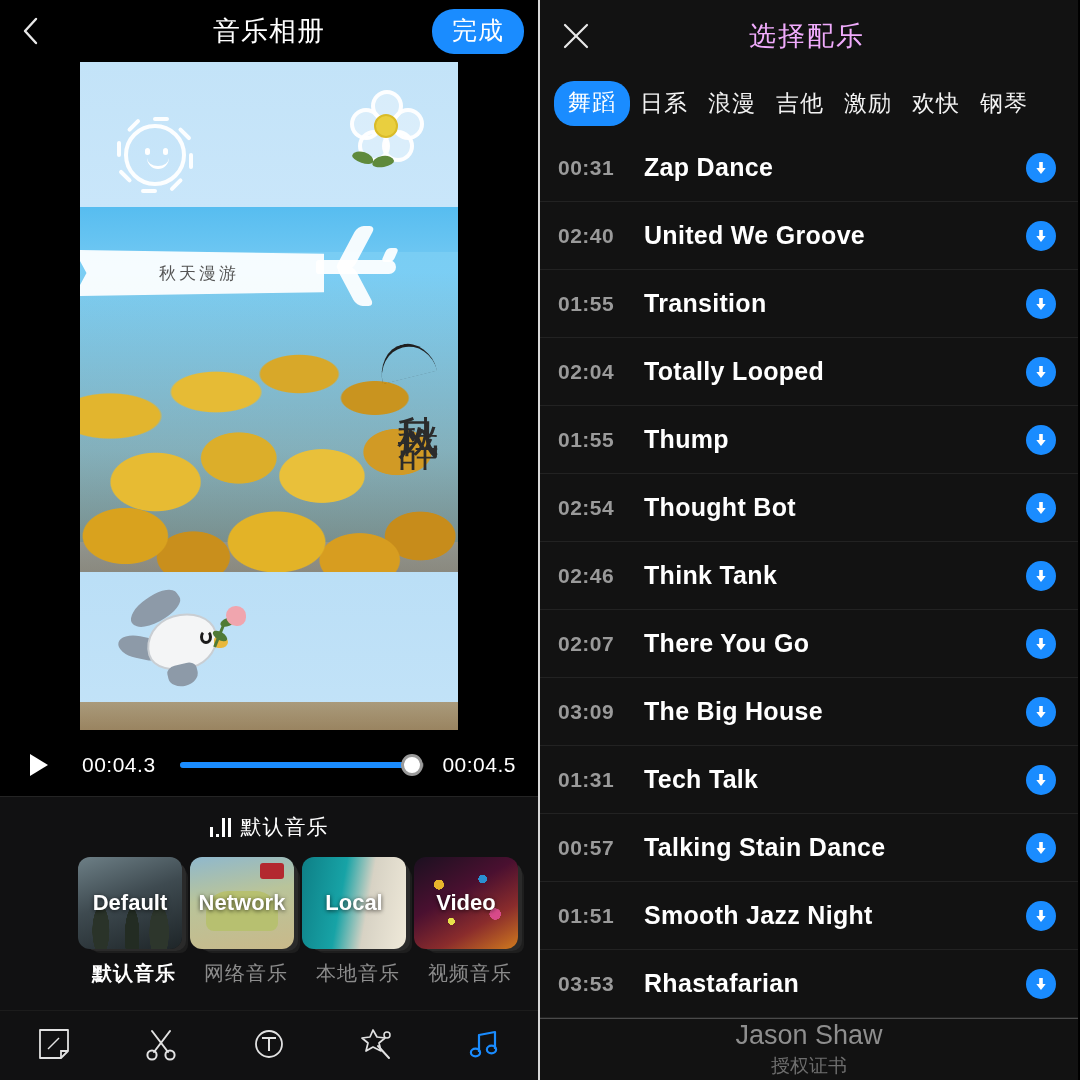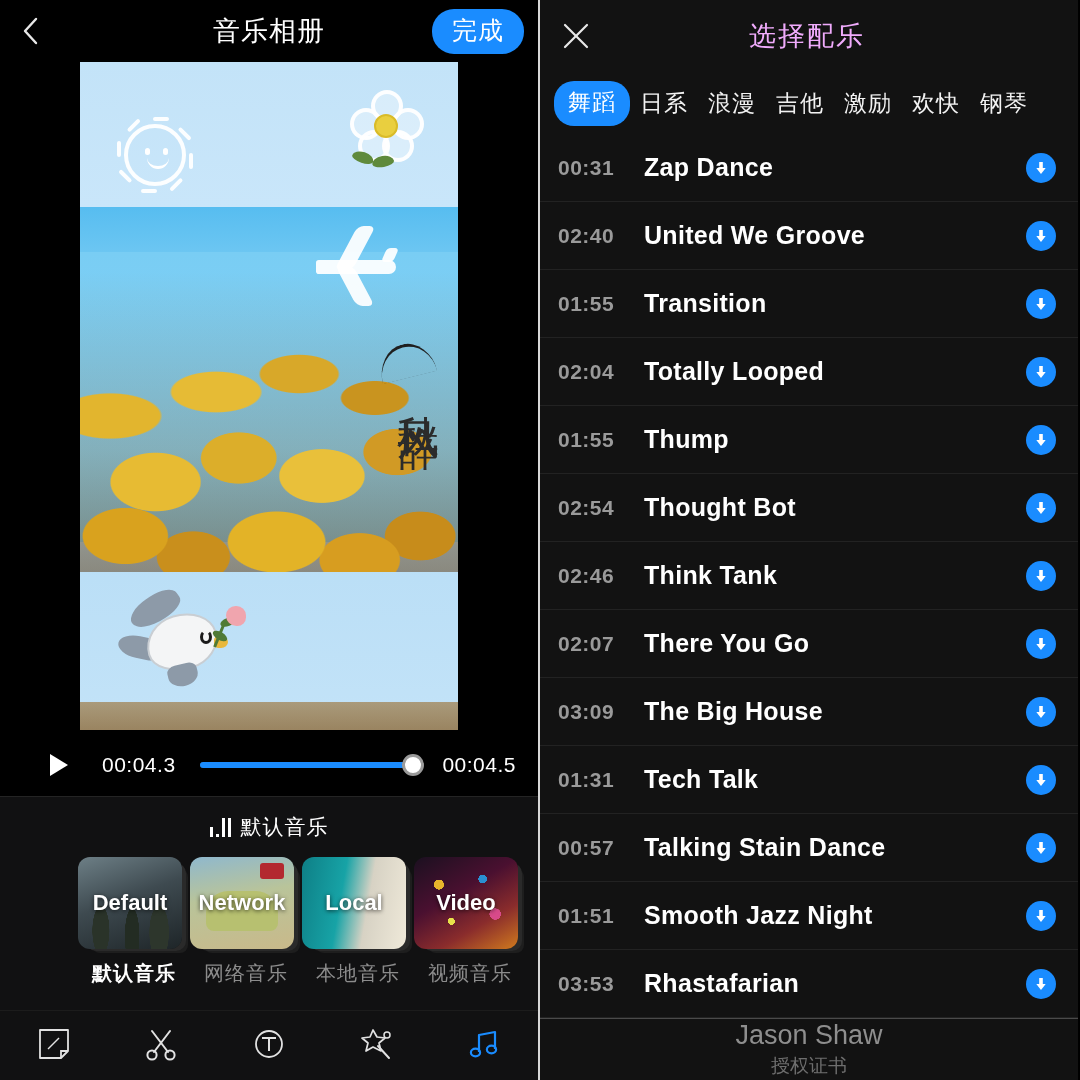--- a/index.html
+++ b/index.html
@@ -183,21 +183,20 @@
                background: #4f7a36; transform: rotate(22deg); }
   .rose-leaf { position:absolute; width: 16px; height: 8px; background: #4f7a36;
                border-radius: 50%; }
 
   
   .playbar {
     height: 62px; flex: none;
     display: flex; align-items: center;
     padding: 0 22px;
     background: #000;
-    margin-left: 20px;
   }
   .play-btn {
     width: 34px; height: 34px; flex: none;
     display: flex; align-items: center; justify-content: center;
     cursor: pointer;
   }
   .tri { width: 0; height: 0; border-left: 18px solid #fff;
          border-top: 11px solid transparent; border-bottom: 11px solid transparent; }
   .time { color: #fff; font-size: 21px; letter-spacing: 0.5px; }
   .time.left { margin-left: 26px; }
@@ -397,20 +396,21 @@
           <div class="petal" style="left:21px; top:0"></div>
           <div class="petal" style="left:42px; top:18px"></div>
           <div class="petal" style="left:32px; top:40px"></div>
           <div class="petal" style="left:8px;  top:40px"></div>
           <div class="petal" style="left:0;    top:18px"></div>
           <div class="flower-core"></div>
           <div class="leaf" style="left:2px; top:62px; transform:rotate(18deg)"></div>
           <div class="leaf" style="left:22px; top:66px; transform:rotate(-10deg)"></div>
         </div>
 
+        <div class="banner">秋天漫游</div>
         <div class="plane">
           <div class="plane-wing1"></div>
           <div class="plane-wing2"></div>
           <div class="plane-body"></div>
           <div class="plane-tail"></div>
         </div>
 
         <div class="vtext-swoosh"></div>
         <div class="vtext">秋风辞</div>
 

